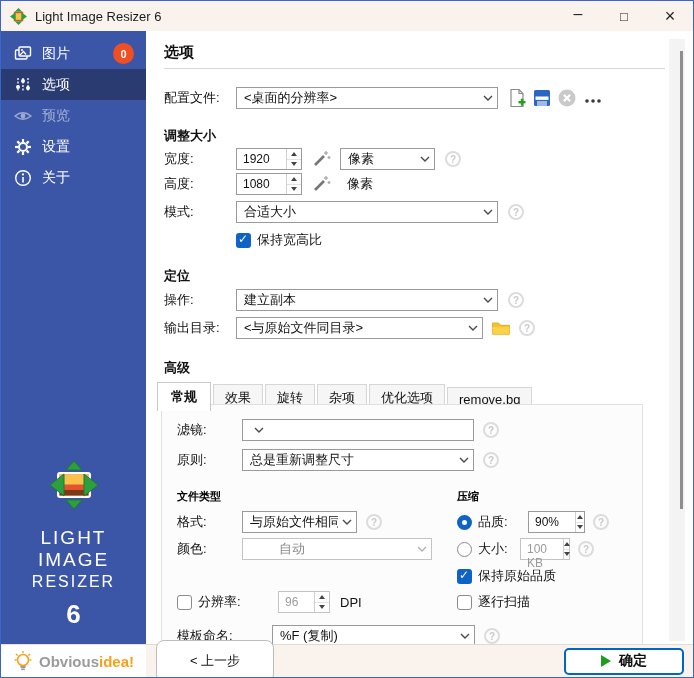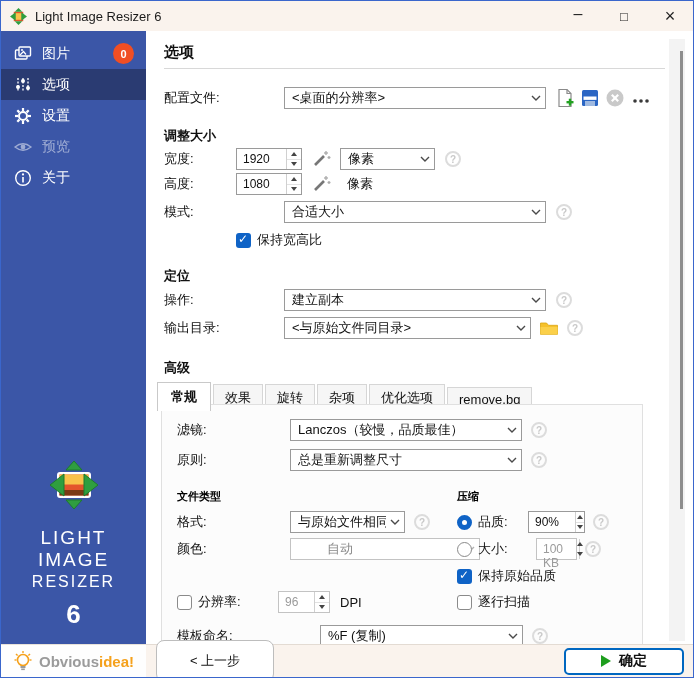--- a/index.html
+++ b/index.html
@@ -51,21 +51,21 @@
   .main { flex:1; background:#fff; position:relative; overflow:hidden; }
 
   .page-title { position:absolute; top:12px; left:18px; font-size:15px; font-weight:bold; color:#111; }
   .divider { position:absolute; top:37px; left:18px; right:28px; border-top:1px solid #d8d8d8; }
 
   .row { position:absolute; left:18px; display:flex; align-items:center; height:22px; }
   .lbl { width:72px; font-size:13px; color:#111; flex:0 0 auto; }
   .heading { position:absolute; left:18px; font-size:13px; font-weight:bold; color:#111; }
 
   .combo { height:22px; background:#fff; border:1px solid #9a9a9a; display:flex;
-           align-items:center; padding:0 4px 0 7px; font-size:13px; color:#111;margin-left:48px; }
+           align-items:center; padding:0 4px 0 7px; font-size:13px; color:#111; }
   .combo .cval { flex:1; white-space:nowrap; overflow:hidden; }
   .combo svg { flex:0 0 auto; margin-left:4px; }
   .combo.dis { border-color:#c3c3c3; color:#8a8a8a;padding-left:36px; }
 
   .spin { height:22px; width:66px; background:#fff; border:1px solid #9a9a9a; display:flex;gap:16px; }
   .spin .v { flex:1; font-size:12px; padding:3px 0 0 6px; color:#111; }
   .spin .btns { width:16px; border-left:1px solid #d0d0d0; display:flex; flex-direction:column; }
   .spin .btns i { flex:1; position:relative; }
   .spin .btns i.up::after, .spin .btns i.dn::after { content:""; position:absolute; left:50%; top:50%;
       transform:translate(-50%,-50%); border-left:3.5px solid transparent; border-right:3.5px solid transparent; }
@@ -161,43 +161,43 @@
         <svg class="nav-icon" viewBox="0 0 18 18">
           <line x1="4" y1="2" x2="4" y2="16" stroke="#fff" stroke-width="1.3" stroke-dasharray="2,1.5"></line>
           <line x1="9" y1="2" x2="9" y2="16" stroke="#fff" stroke-width="1.3" stroke-dasharray="2,1.5"></line>
           <line x1="14" y1="2" x2="14" y2="16" stroke="#fff" stroke-width="1.3" stroke-dasharray="2,1.5"></line>
           <circle cx="4" cy="11" r="2" fill="#fff"></circle>
           <circle cx="9" cy="5" r="2" fill="#fff"></circle>
           <circle cx="14" cy="12" r="2" fill="#fff"></circle>
         </svg>
         <span>选项</span>
       </div>
+      <div class="nav-item dim">
+        <svg class="nav-icon" viewBox="0 0 18 18">
+          <path d="M1,9 Q9,2.5 17,9 Q9,15.5 1,9 Z" fill="none" stroke="#fff" stroke-width="1.4"></path>
+          <circle cx="9" cy="9" r="2.4" fill="#fff"></circle>
+        </svg>
+        <span>预览</span>
+      </div>
       <div class="nav-item">
         <svg class="nav-icon" viewBox="0 0 18 18">
           <circle cx="9" cy="9" r="4" fill="none" stroke="#fff" stroke-width="2"></circle>
           <g stroke="#fff" stroke-width="2.2">
             <line x1="9" y1="1" x2="9" y2="4"></line>
               <line x1="9" y1="14" x2="9" y2="17"></line>
             <line x1="1" y1="9" x2="4" y2="9"></line>
               <line x1="14" y1="9" x2="17" y2="9"></line>
             <line x1="3.3" y1="3.3" x2="5.4" y2="5.4"></line>
               <line x1="12.6" y1="12.6" x2="14.7" y2="14.7"></line>
             <line x1="3.3" y1="14.7" x2="5.4" y2="12.6"></line>
               <line x1="12.6" y1="5.4" x2="14.7" y2="3.3"></line>
           </g>
         </svg>
         <span>设置</span>
       </div>
-      <div class="nav-item dim">
-        <svg class="nav-icon" viewBox="0 0 18 18">
-          <path d="M1,9 Q9,2.5 17,9 Q9,15.5 1,9 Z" fill="none" stroke="#fff" stroke-width="1.4"></path>
-          <circle cx="9" cy="9" r="2.4" fill="#fff"></circle>
-        </svg>
-        <span>预览</span>
-      </div>
       <div class="nav-item">
         <svg class="nav-icon" viewBox="0 0 18 18">
           <circle cx="9" cy="9" r="7.3" fill="none" stroke="#fff" stroke-width="1.4"></circle>
           <rect x="8.2" y="8" width="1.6" height="5.5" fill="#fff"></rect>
           <circle cx="9" cy="5.4" r="1.1" fill="#fff"></circle>
         </svg>
         <span>关于</span>
       </div>
 
       <div class="side-logo">
@@ -365,21 +365,20 @@
         <span class="tab">旋转</span>
         <span class="tab">杂项</span>
         <span class="tab">优化选项</span>
         <span class="tab">remove.bg</span>
       </div>
 
       <div class="panel">
         <div class="prow" style="top:14px; left:15px">
           <span class="plbl">滤镜:</span>
           <div class="combo" style="width:232px">
-            <span class="cval">Lanczos（较慢，品质最佳）</span>
             <svg width="10" height="6" viewBox="0 0 10 6">
               <polyline points="1,1 5,5 9,1" fill="none" stroke="#4a4a4a" stroke-width="1.4"></polyline>
               </svg>
           </div>
           <span class="help" style="margin-left:9px"></span>
         </div>
         <div class="prow" style="top:44px; left:15px">
           <span class="plbl">原则:</span>
           <div class="combo" style="width:232px">
             <span class="cval">总是重新调整尺寸</span>
@@ -420,21 +419,21 @@
             <span class="btns">
                 <i class="up"></i>
                 <i class="dn"></i>
               </span>
           </div>
           <span class="help" style="margin-left:8px"></span>
         </div>
         <div class="prow" style="top:133px; left:295px">
           <span class="rad off"></span>
           <span class="cb-label" style="width:42px">大小:</span>
-          <div class="spin dis" style="width:41px; margin-left:16px">
+          <div class="spin dis" style="width:50px; margin-left:0">
             <span class="v">100 KB</span>
             <span class="btns">
                 <i class="up"></i>
                 <i class="dn"></i>
               </span>
           </div>
           <span class="help" style="margin-left:8px"></span>
         </div>
         <div class="prow" style="top:160px; left:295px">
           <span class="cb on"></span>

